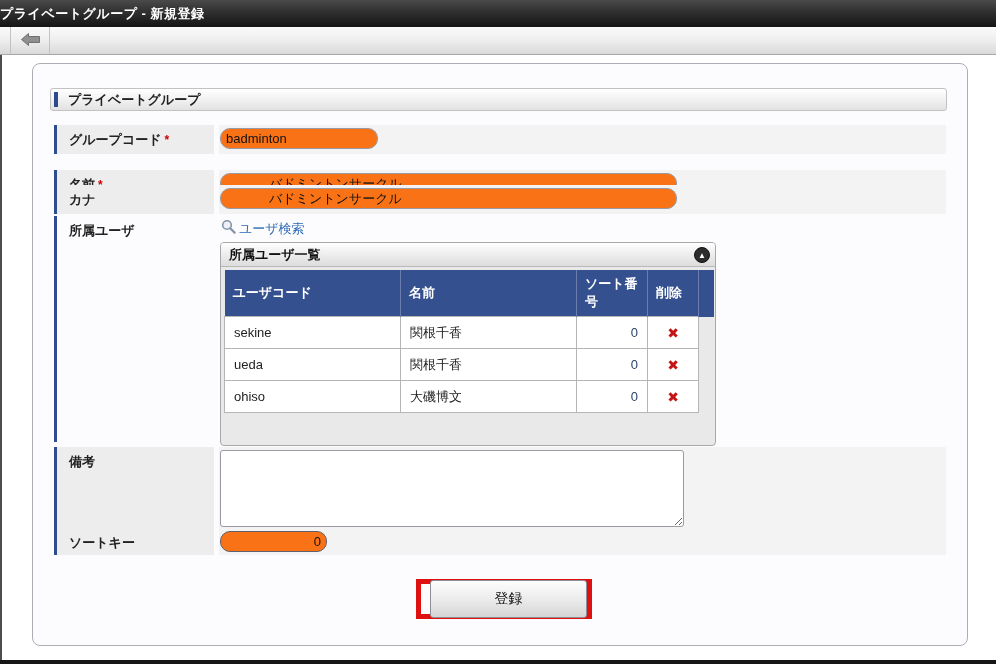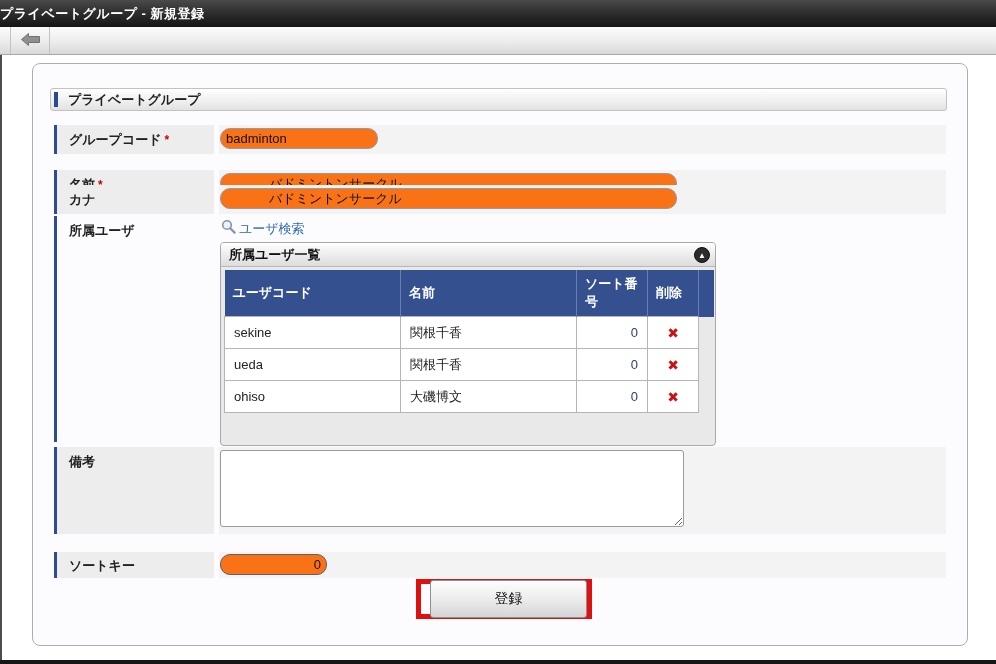--- a/index.html
+++ b/index.html
@@ -240,21 +240,21 @@
 
   <div class="frow gray" style="top:383px; height:87px;">
     <div class="labelcell">
       <span>備考</span>
     </div>
     <div class="fieldcell">
       <textarea class="tarea" style=""></textarea>
     </div>
   </div>
 
-  <div class="frow gray" style="top:488px; height:26px;">
+  <div class="frow gray" style="top:465px; height:26px;">
     <div class="labelcell" style="padding-top:5px;">
       <span>ソートキー</span>
     </div>
     <div class="fieldcell" style="padding-top:2px;">
       <input class="tinput w-sort" type="text" value="0" style="">
     </div>
   </div>
 
   <div class="submit-highlight">
     <button class="submit-btn">登録</button>

